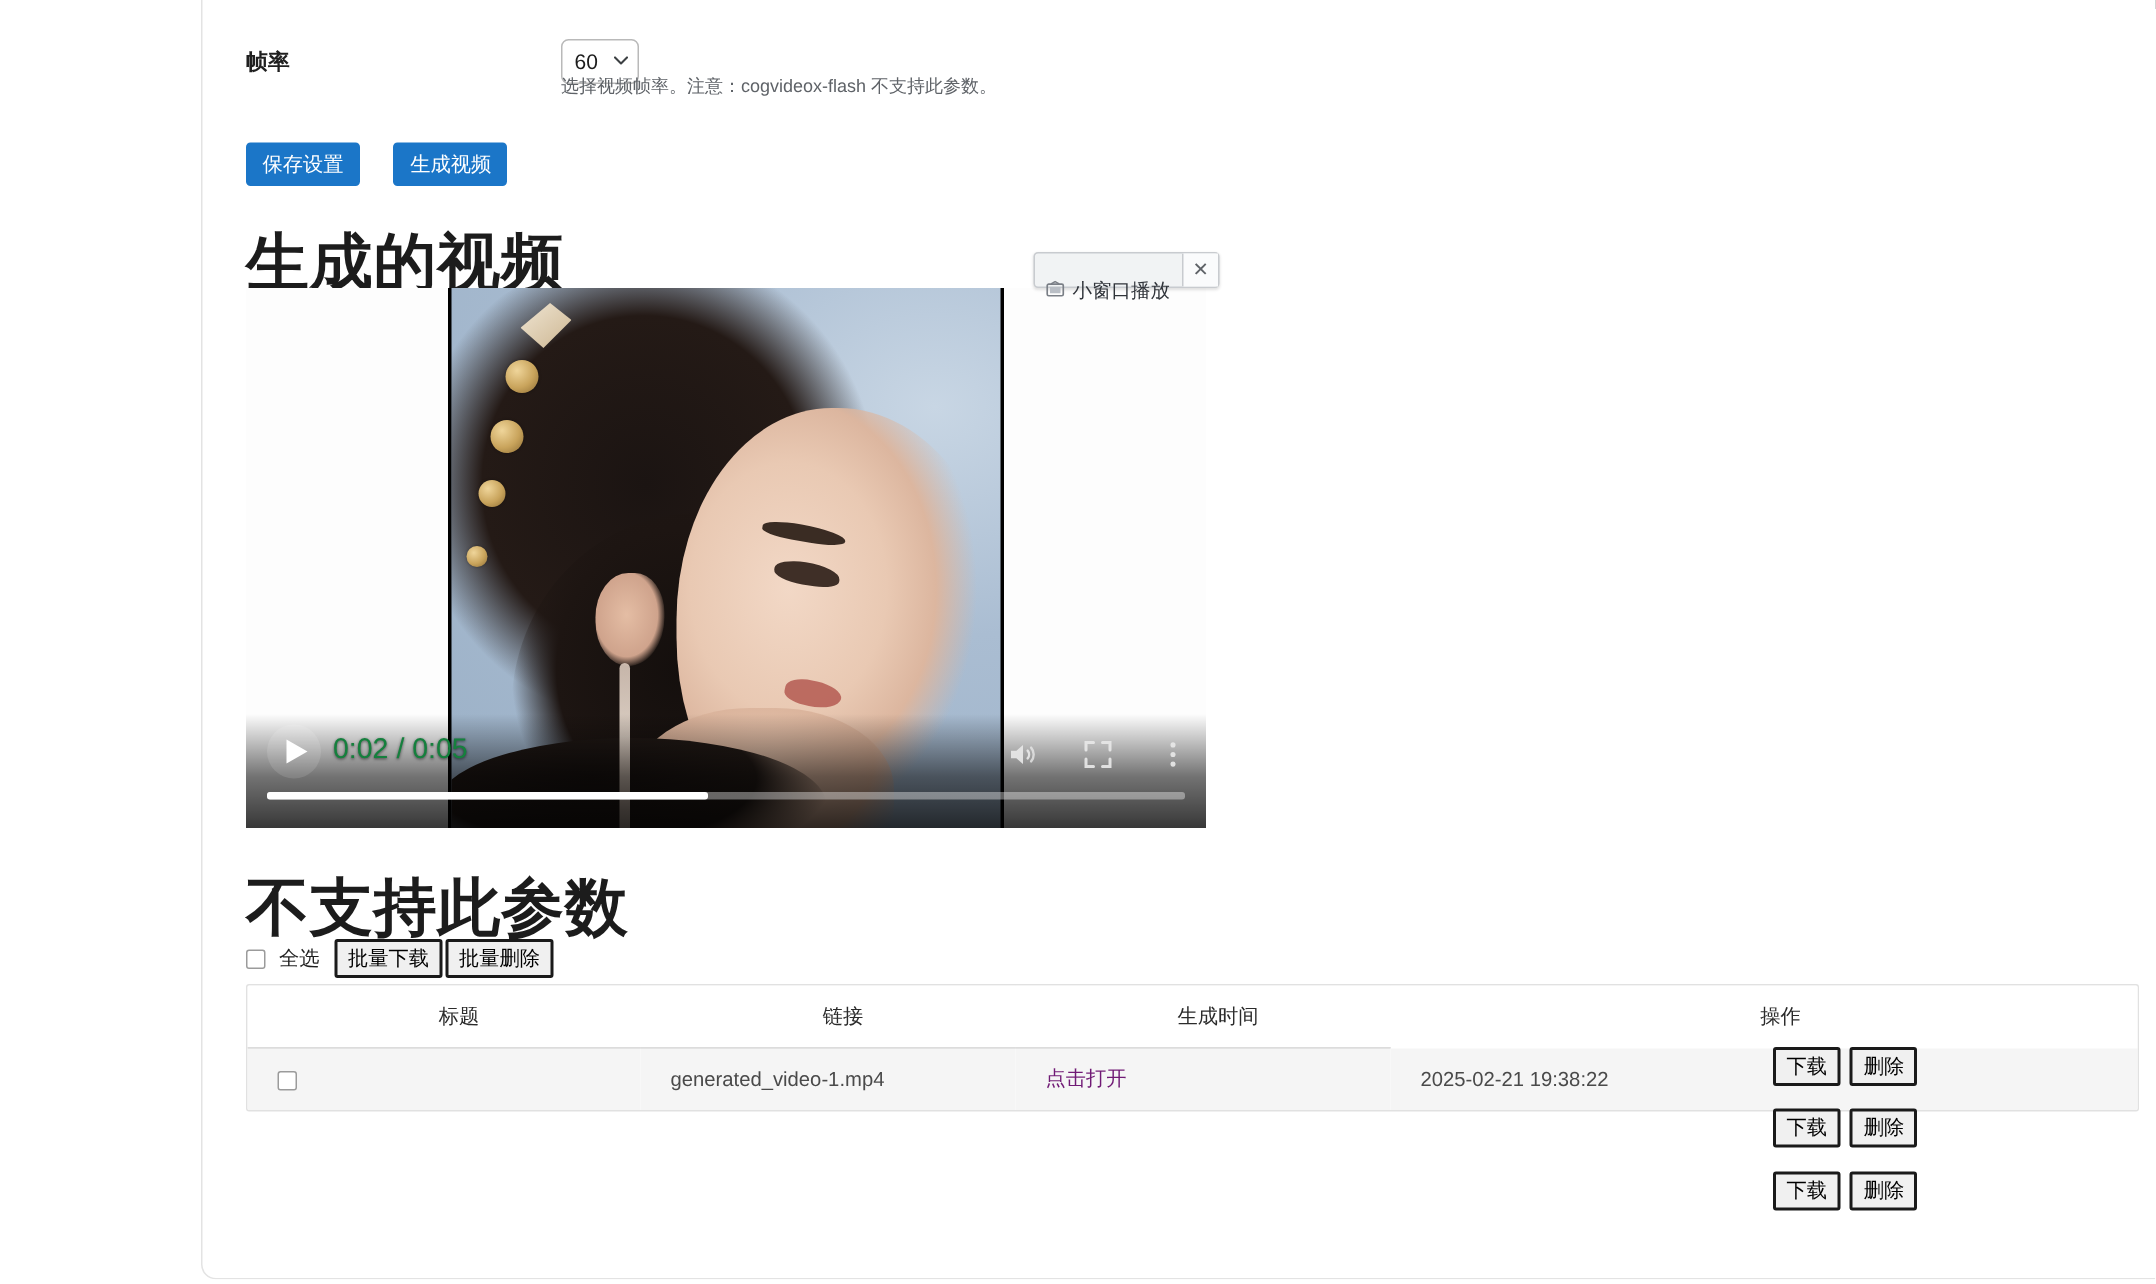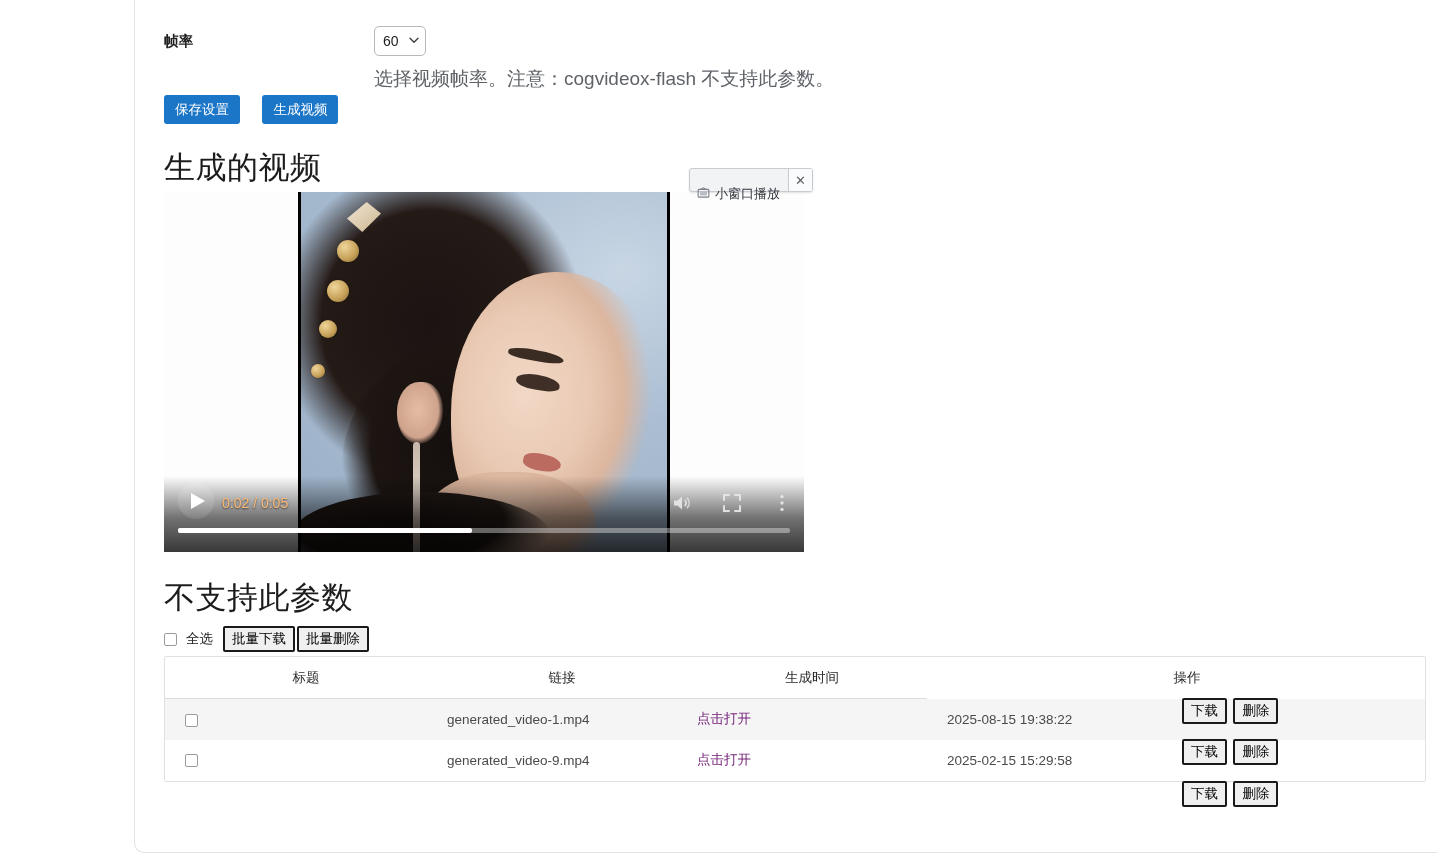--- a/index.html
+++ b/index.html
@@ -51,22 +51,22 @@
     font-family:"Liberation Sans", sans-serif;
     cursor:pointer;
     line-height:28px;
   }
   .select-wrap .chev {
     position:absolute; right:9px; top:11px;
     width:8px; height:8px; pointer-events:none;
   }
   .select-wrap .chev svg { display:block; }
   .field-help {
-    position:absolute; left:210px; top:40px;
-    font-size:19px; color:#5f6368;
+    position:absolute; left:210px; top:23px;
+    font-size:12px; color:#5f6368;
     white-space:nowrap;
   }
 
   
   .btn-row { position:absolute; left:0; top:95px; }
   .btn-primary {
     display:inline-block;
     background:#1b76c8;
     color:#fff;
     border:none;
@@ -77,21 +77,21 @@
     height:29px; line-height:29px;
     cursor:pointer;
     vertical-align:top;
     margin-right:18px;
   }
 
   
   h2.section-title {
     position:absolute; left:0;
     margin:0; padding:0;
-    font-size:31px; font-weight:400; color:#1c1c1c;
+    font-size:42px; font-weight:700; color:#1c1c1c;
     letter-spacing:.5px;
   }
   #title-generated { top:147px; }
   #title-history  { top:577px; }
 
   
   .video-shell {
     position:absolute; left:0; top:192px;
     width:640px; height:360px;
     background:#000;
@@ -190,21 +190,21 @@
   }
   .play-btn .tri {
     position:absolute; left:13px; top:10px;
     width:0; height:0;
     border-left:14px solid #fff;
     border-top:8px solid transparent;
     border-bottom:8px solid transparent;
   }
   .time {
     position:absolute; left:58px; bottom:41px;
-    color:#fdba74; font-size:14px;
+    color:#15803d; font-size:19px;
     font-family:"Liberation Sans", sans-serif;
     text-shadow:0 1px 2px rgba(0,0,0,.6);
     white-space:nowrap;
   }
   .right-ctls { position:absolute; right:10px; bottom:37px; display:flex; align-items:center; gap:26px; }
   .ctl-icon { width:24px; height:24px; cursor:pointer; opacity:.92; }
   .progress-track {
     position:absolute; left:14px; right:14px; bottom:19px;
     height:5px; background:rgba(255,255,255,.38); border-radius:2px;
     cursor:pointer;
@@ -416,31 +416,21 @@
           </thead>
           <tbody>
             <tr>
               <td class="cell-title">
                 <input type="checkbox" class="chk" style="">
               </td>
               <td>generated_video-1.mp4</td>
               <td>
                 <a class="openlink">点击打开</a>
               </td>
-              <td>2025-08-15 19:38:22</td>
-            </tr>
-            <tr>
-              <td class="cell-title">
-                <input type="checkbox" class="chk" style="">
-              </td>
-              <td>generated_video-9.mp4</td>
-              <td>
-                <a class="openlink">点击打开</a>
-              </td>
-              <td>2025-02-15 15:29:58</td>
+              <td>2025-02-21 19:38:22</td>
             </tr>
           </tbody>
         </table>
       </div>
 
       <div style="position:absolute; left:1018px; top:698px;">
         <button class="btn-native">下载</button>
         <button class="btn-native">删除</button>
       </div>
       <div style="position:absolute; left:1018px; top:739px;">

